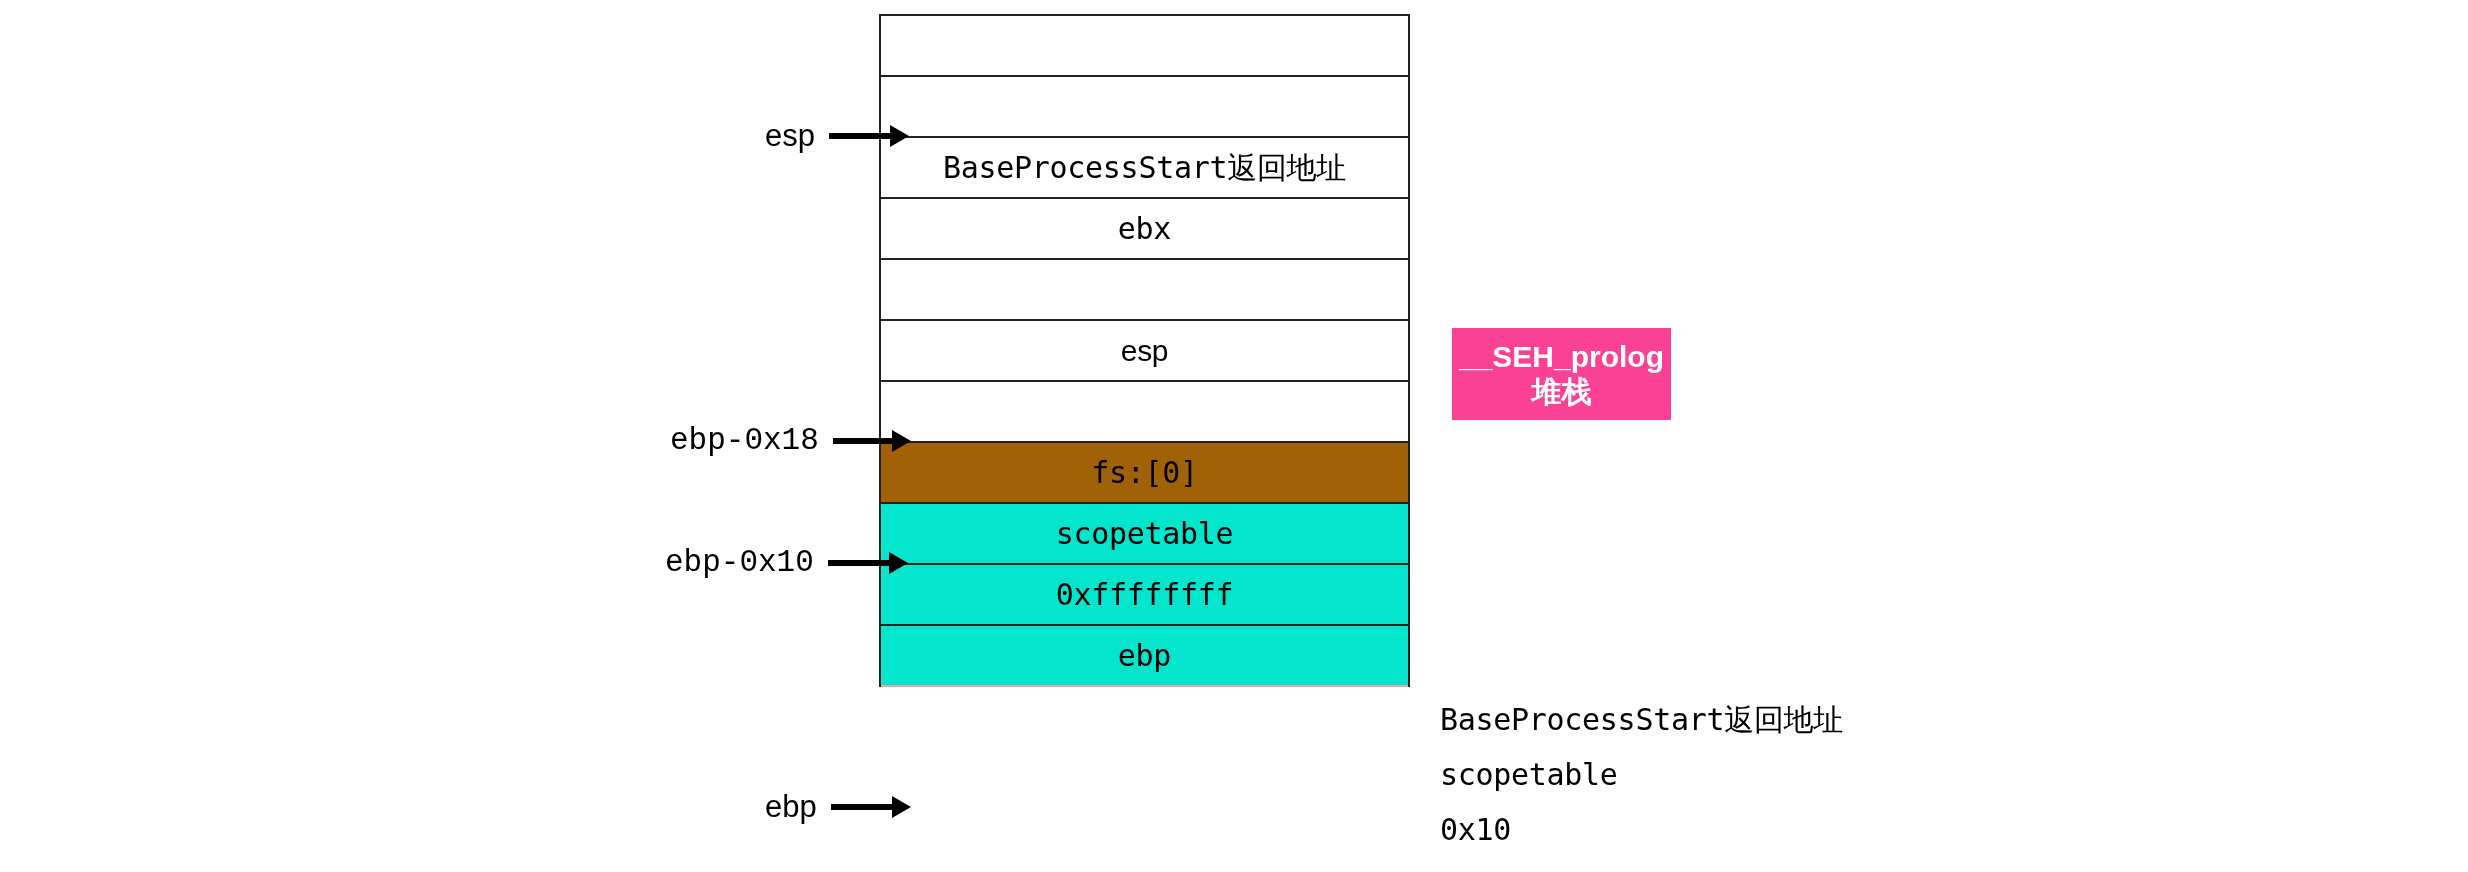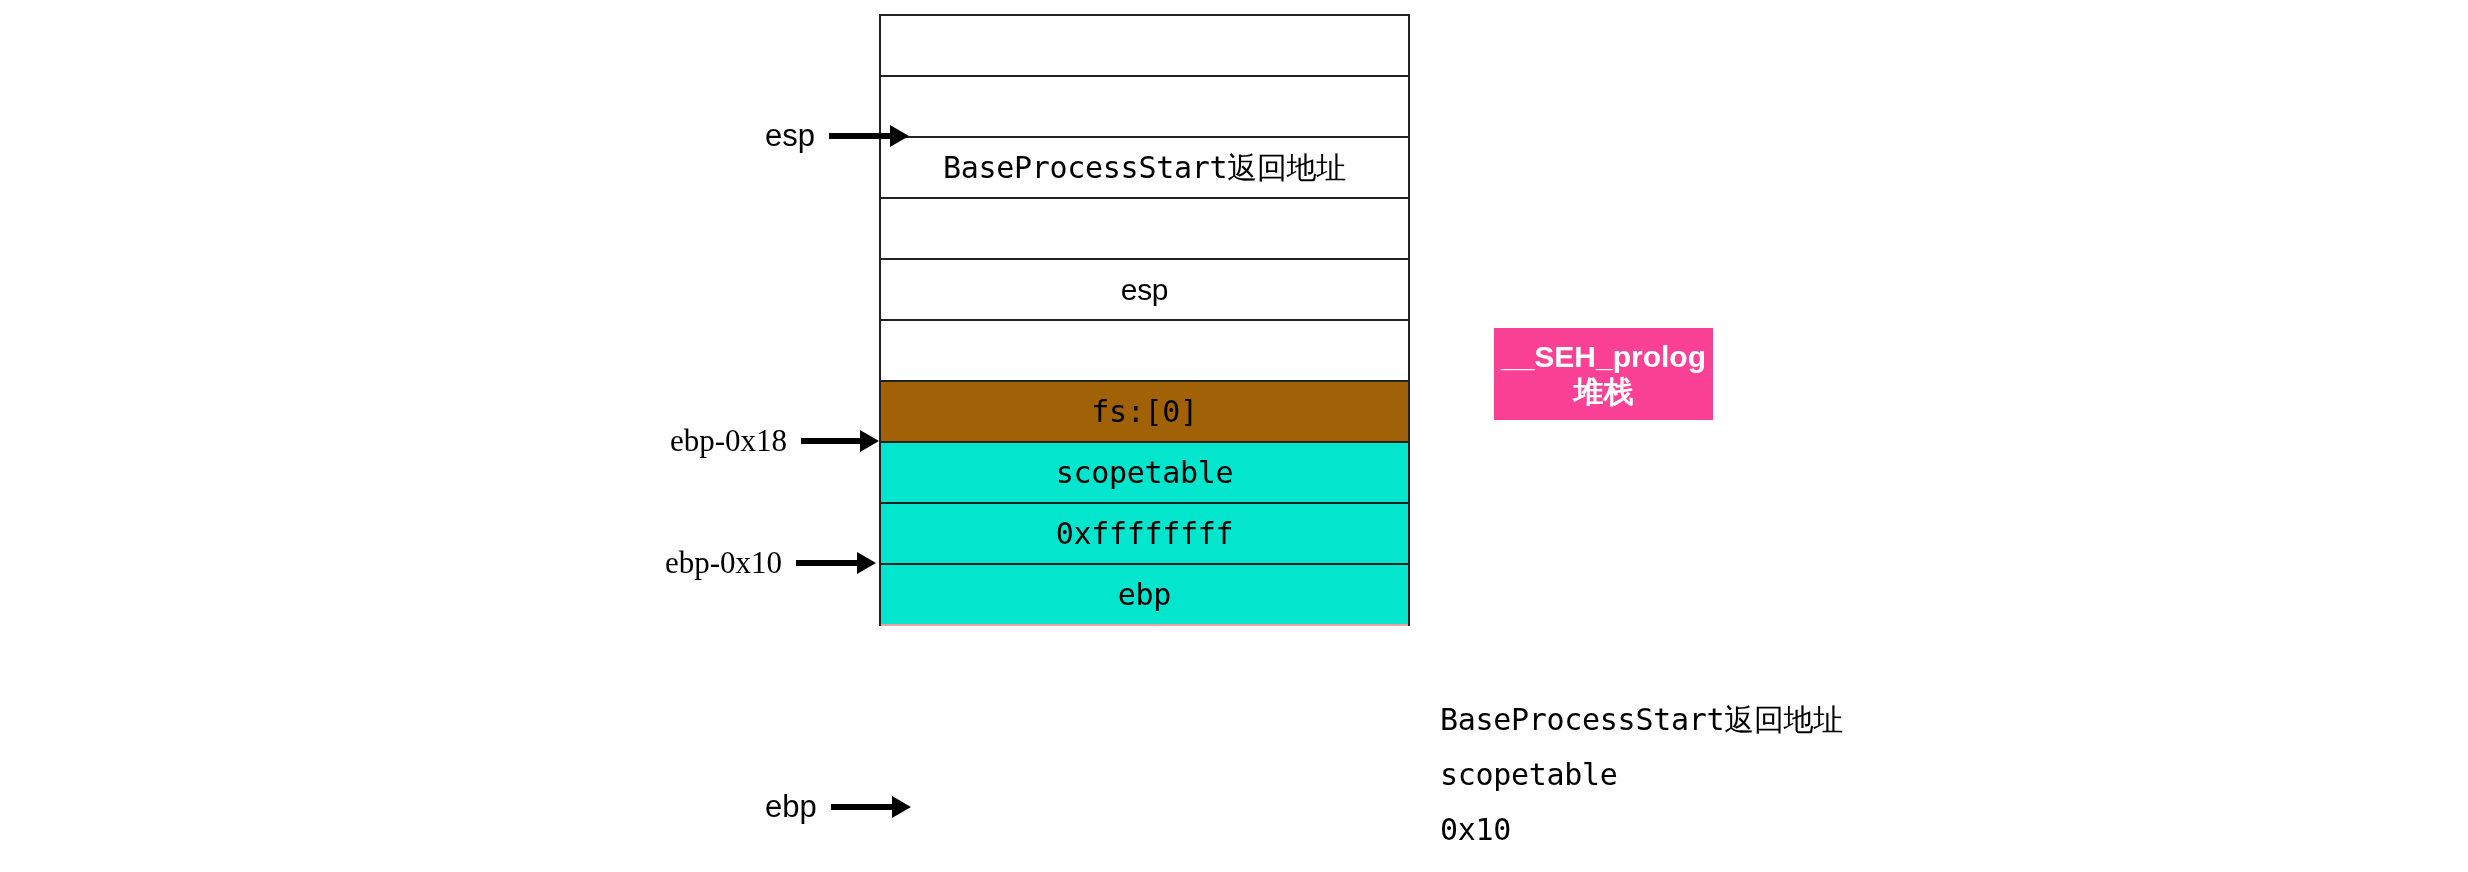--- a/index.html
+++ b/index.html
@@ -58,21 +58,21 @@
     height: 0;
   }
   .ptr-label .ptr-text {
     font-size: 31px;
     line-height: 1;
     color: #000000;
     white-space: nowrap;
     position: relative;
     top: -1px;
   }
-  .ptr-label .ptr-text.mono { font-family: Liberation Serif, serif; text-align: center; }
+  .ptr-label .ptr-text.mono { font-family: Liberation Mono, monospace; text-align: center; }
   .ptr-label .ptr-text.sans { font-family: "Liberation Sans", sans-serif; }
   .ptr-arrow {
     position: relative;
     height: 6px;
     display: flex;
     align-items: center;
     margin-left: 14px;
   }
   .ptr-arrow .shaft {
     height: 6px;
@@ -83,21 +83,21 @@
     height: 0;
     border-top: 11px solid transparent;
     border-bottom: 11px solid transparent;
     border-left: 19px solid #000000;
     margin-left: -1px;
   }
 
   
   #seh-prolog-box {
     position: absolute;
-    left: 1494px;
+    left: 1452px;
     top: 328px;
     width: 219px;
     height: 92px;
     background: #FA4196;
     display: flex;
     flex-direction: column;
     align-items: center;
     justify-content: center;
     box-sizing: border-box;
   }
@@ -136,20 +136,23 @@
     <div class="stack-row">
       <span class="cell-text"></span>
     </div>
 
     <div class="stack-row">
       <span class="cell-text">BaseProcessStart返回地址</span>
     </div>
 
 
 
+    <div class="stack-row">
+      <span class="cell-text">ebx</span>
+    </div>
 
     <div class="stack-row">
       <span class="cell-text"></span>
     </div>
 
     <div class="stack-row">
       <span class="cell-text sans-cell" style="font-family:'Liberation Sans',sans-serif;">esp</span>
     </div>
 
     <div class="stack-row">

